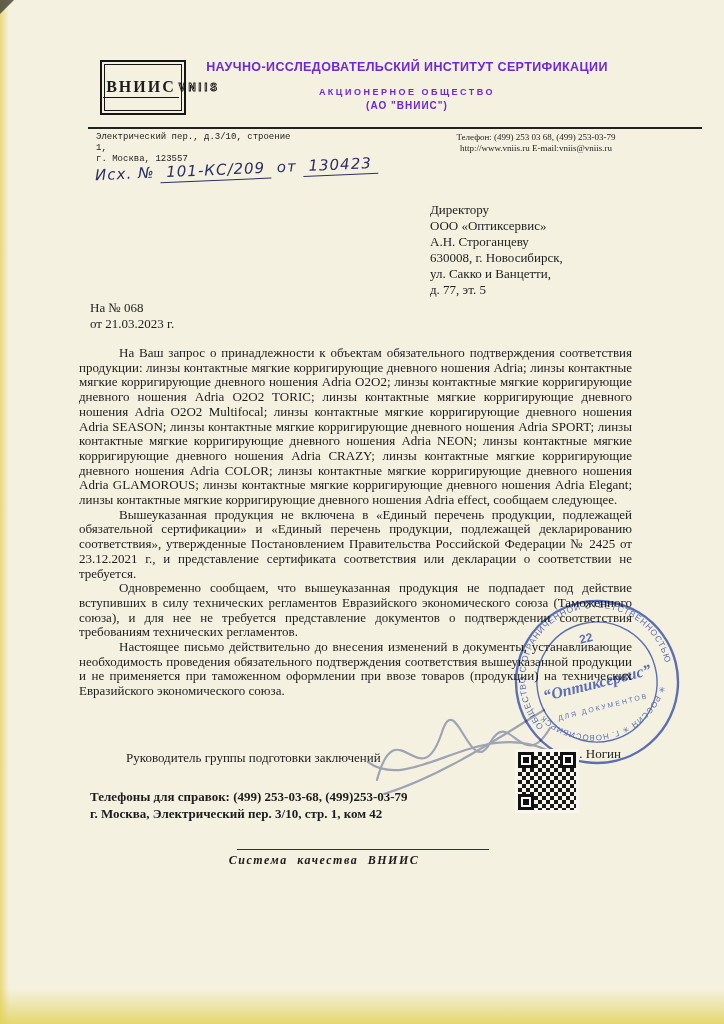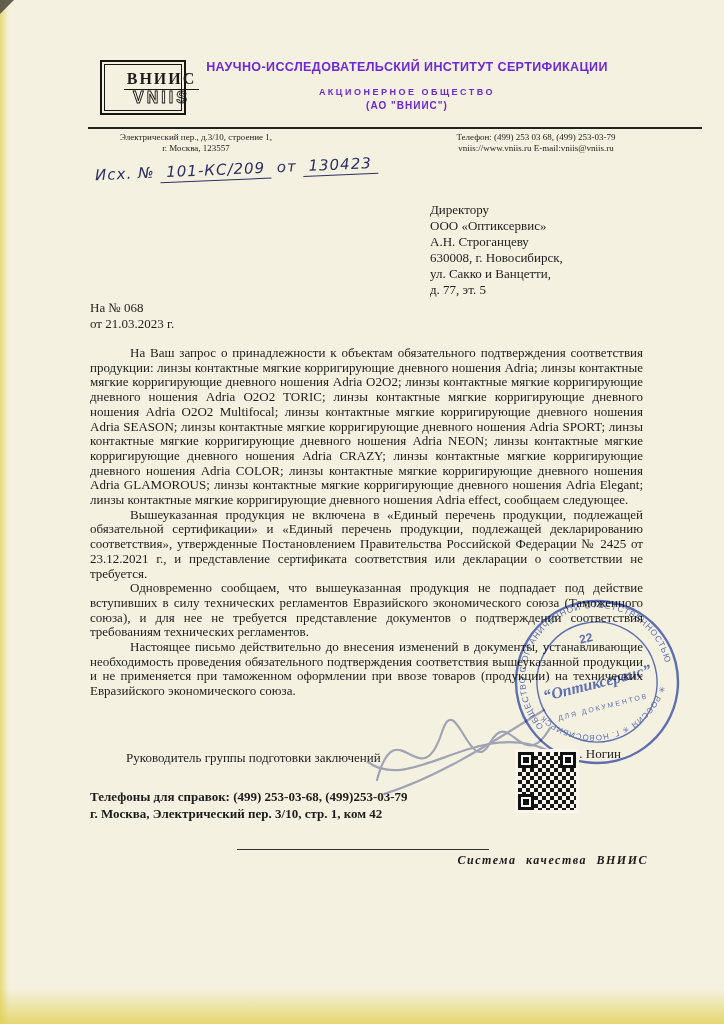--- a/index.html
+++ b/index.html
@@ -28,46 +28,46 @@
     opacity:.85;
   }
 
   
   .logo-box {
     position:absolute; left:100px; top:60px; width:86px; height:55px;
     border:2px solid #151515; padding:2px; background:transparent;
   }
   .logo-inner {
     width:100%; height:100%; border:1px solid #151515;
-    display:flex; flex-direction:column; align-items:center; justify-content:center;padding-left:37px;
+    display:flex; flex-direction:row; align-items:center; justify-content:center;padding-left:37px;
   }
   .logo-top {
     font-family:"Liberation Serif", serif; font-weight:bold;
     font-size:16px; letter-spacing:2px; line-height:18px;
     border-bottom:1.5px solid #151515; padding:0 3px 1px;
   }
   .logo-bottom {
     font-family:"Liberation Sans", sans-serif; font-weight:bold;
-    font-size:16px; letter-spacing:3px; line-height:16px;
+    font-size:10px; letter-spacing:3px; line-height:16px;
     color:transparent; -webkit-text-stroke:0.9px #151515;
   }
   .header-text {
     position:absolute; left:192px; top:60px; width:430px; text-align:center;
     font-family:"Liberation Sans", sans-serif; font-weight:bold; color:#6d28d9;
   }
   .h-title { font-size:12.5px; letter-spacing:.4px; line-height:15px; }
   .h-sub1  { font-size:9px;  letter-spacing:2.5px; margin-top:12px; }
   .h-sub2  { font-size:10px; letter-spacing:1px; margin-top:3px; }
   .header-rule {
     position:absolute; left:88px; top:127px; width:614px; height:2px; background:#222;
   }
 
   .addr-block {
     position:absolute; left:96px; top:132px; width:200px;
-    font-family:Liberation Serif, serif; font-size:9px; line-height:11px; text-align:center;
+    font-family:Liberation Mono, monospace; font-size:9px; line-height:11px; text-align:left;
   }
   .phone-block {
     position:absolute; left:386px; top:132px; width:300px;
     font-family:Liberation Serif, serif; font-size:9px; line-height:11px; text-align:center;
   }
 
   
   .outgoing {
     position:absolute; left:95px; top:160px;
     font-family:"DejaVu Sans", sans-serif; font-style:italic;
@@ -83,38 +83,38 @@
     font-size:13px; line-height:16px;
   }
 
   .reference {
     position:absolute; left:90px; top:300px;
     font-size:13px; line-height:16px;
   }
 
   
   .body-text {
-    position:absolute; left:90px; top:346px; width:553px;
+    position:absolute; left:79px; top:346px; width:553px;
     font-size:13px; line-height:14.7px; text-align:justify;
   }
   .body-text p { margin:0; text-indent:40px; }
 
   
   .sig-row { position:absolute; left:90px; top:750px; width:553px; font-size:13px;margin-left:36px; }
   .sig-title { display:inline-block; }
   .sig-name { position:absolute; right:58px; top:-4px; }
 
   .contacts-bold {
     position:absolute; left:90px; top:788px;
     font-size:13px; line-height:17px; font-weight:bold;
   }
 
   .footer-rule { position:absolute; left:237px; top:849px; width:252px; height:1px; background:#333; }
   .footer-text {
-    position:absolute; left:0; top:853px; width:648px; text-align:right;
+    position:absolute; left:0; top:853px; width:648px; text-align:center;
     font-size:12px; font-style:italic; font-weight:bold;
     letter-spacing:1.5px; word-spacing:5px;
   }
 
   
   .stamp {
     position:absolute; left:512px; top:597px; width:170px; height:170px;
     transform: rotate(-14deg);
     opacity:.82; mix-blend-mode: multiply; pointer-events:none;
   }
@@ -160,21 +160,21 @@
 
   <div class="header-rule"></div>
 
   <div class="addr-block">
     <div>Электрический пер., д.3/10, строение 1,</div>
     <div>г. Москва, 123557</div>
   </div>
 
   <div class="phone-block">
     <div>Телефон: (499) 253 03 68, (499) 253-03-79</div>
-    <div>vniis://www.vniis.ru   E-mail:vniis@vniis.ru</div>
+    <div>http://www.vniis.ru   E-mail:vniis@vniis.ru</div>
   </div>
 
   <div class="outgoing">
     <span>Исх. №</span>
     <span class="hw-underline">101-КС/209</span>
     <span>от</span>
     <span class="hw-underline">130423</span>
   </div>
 
   <div class="recipient">

